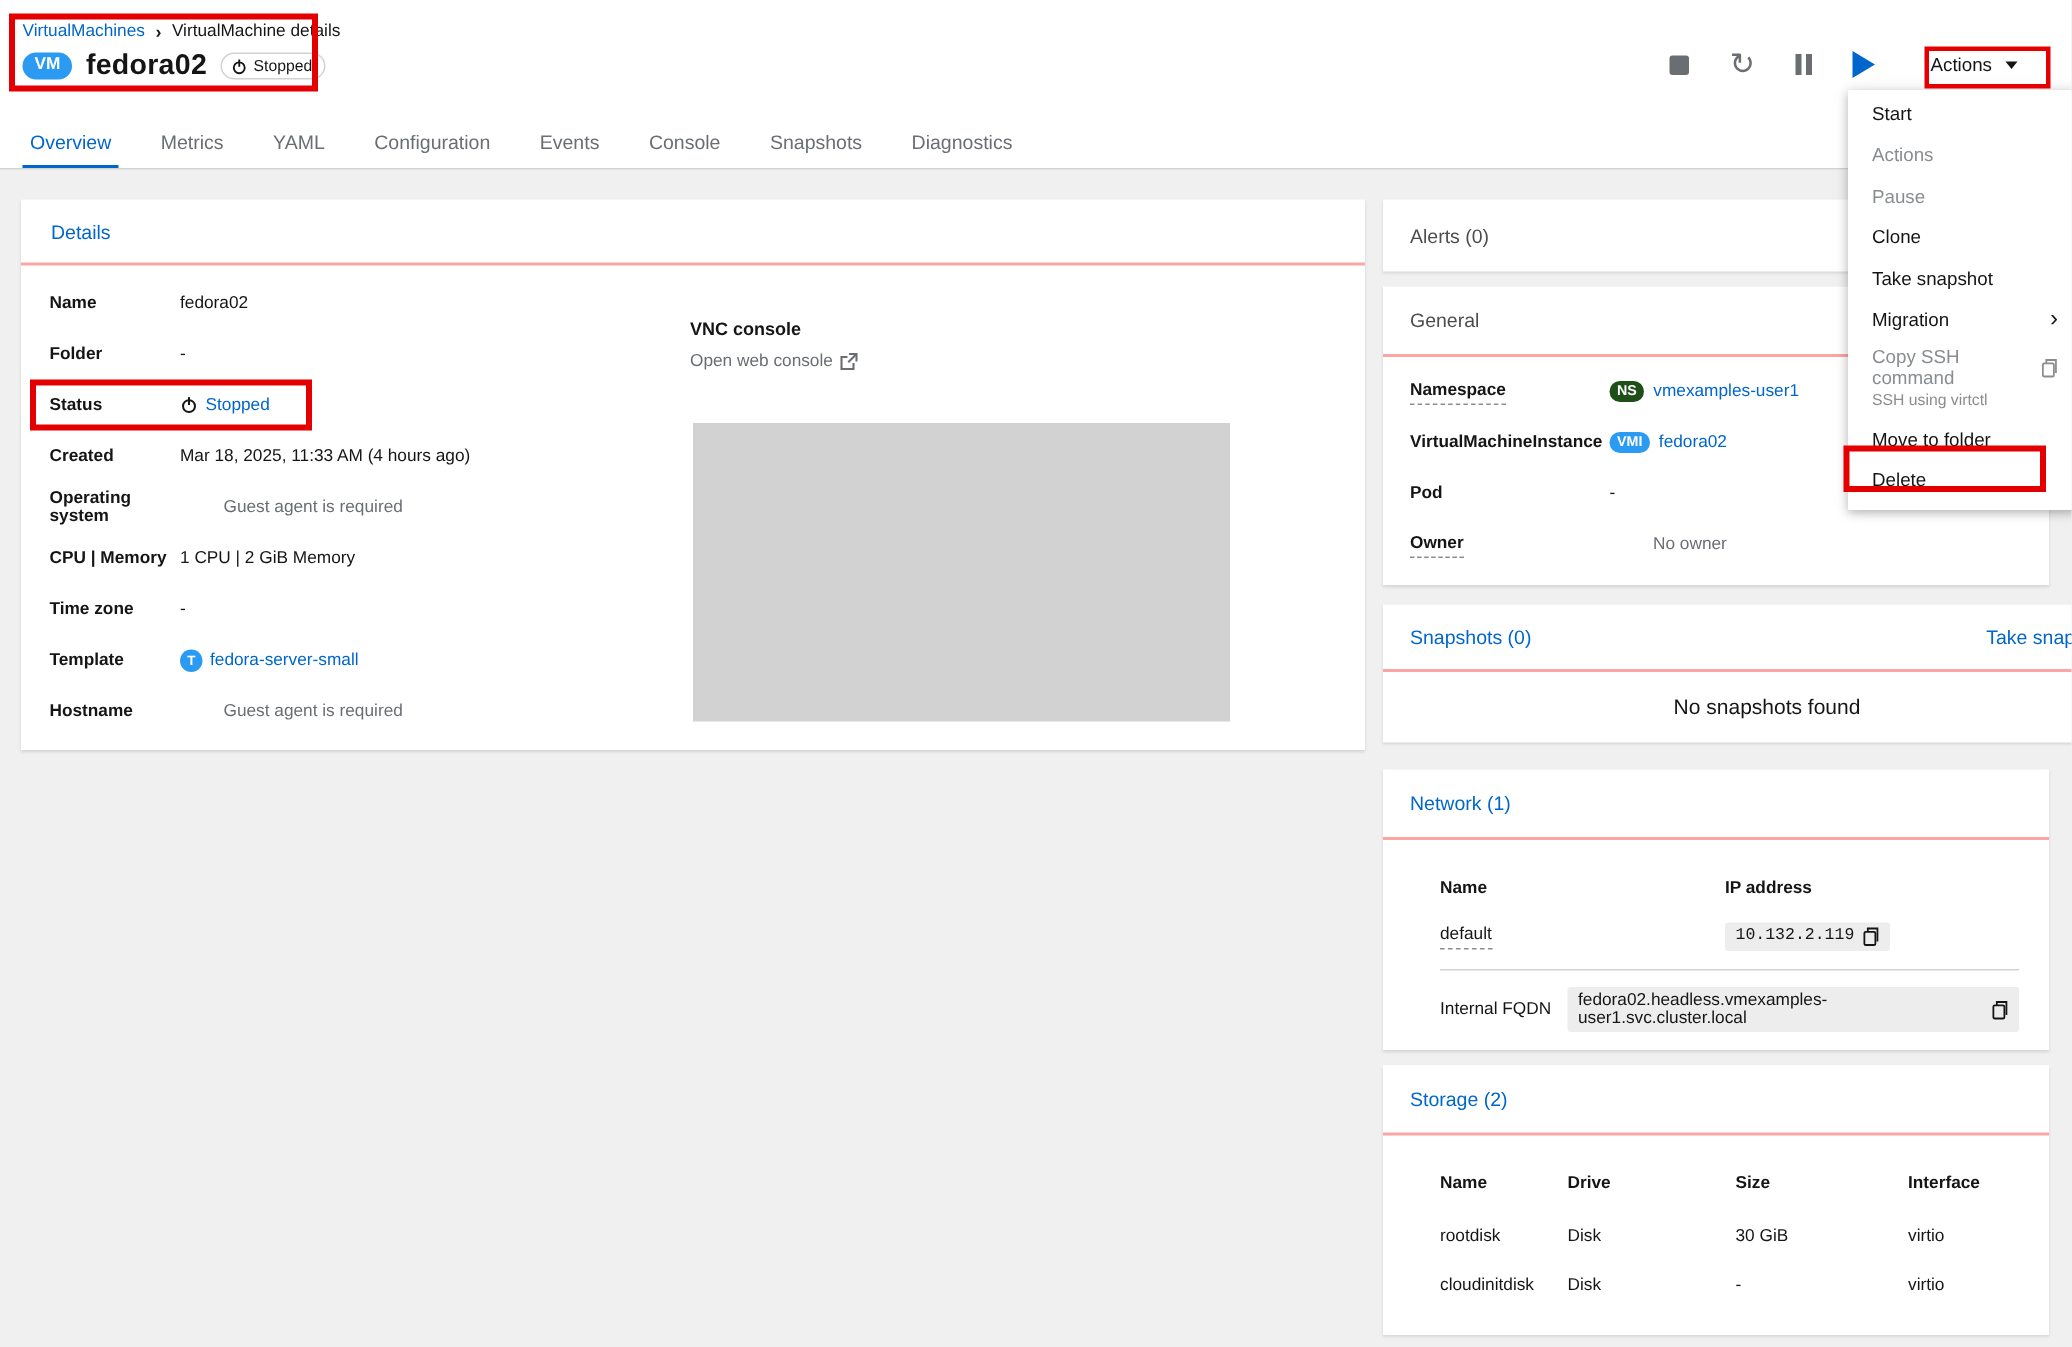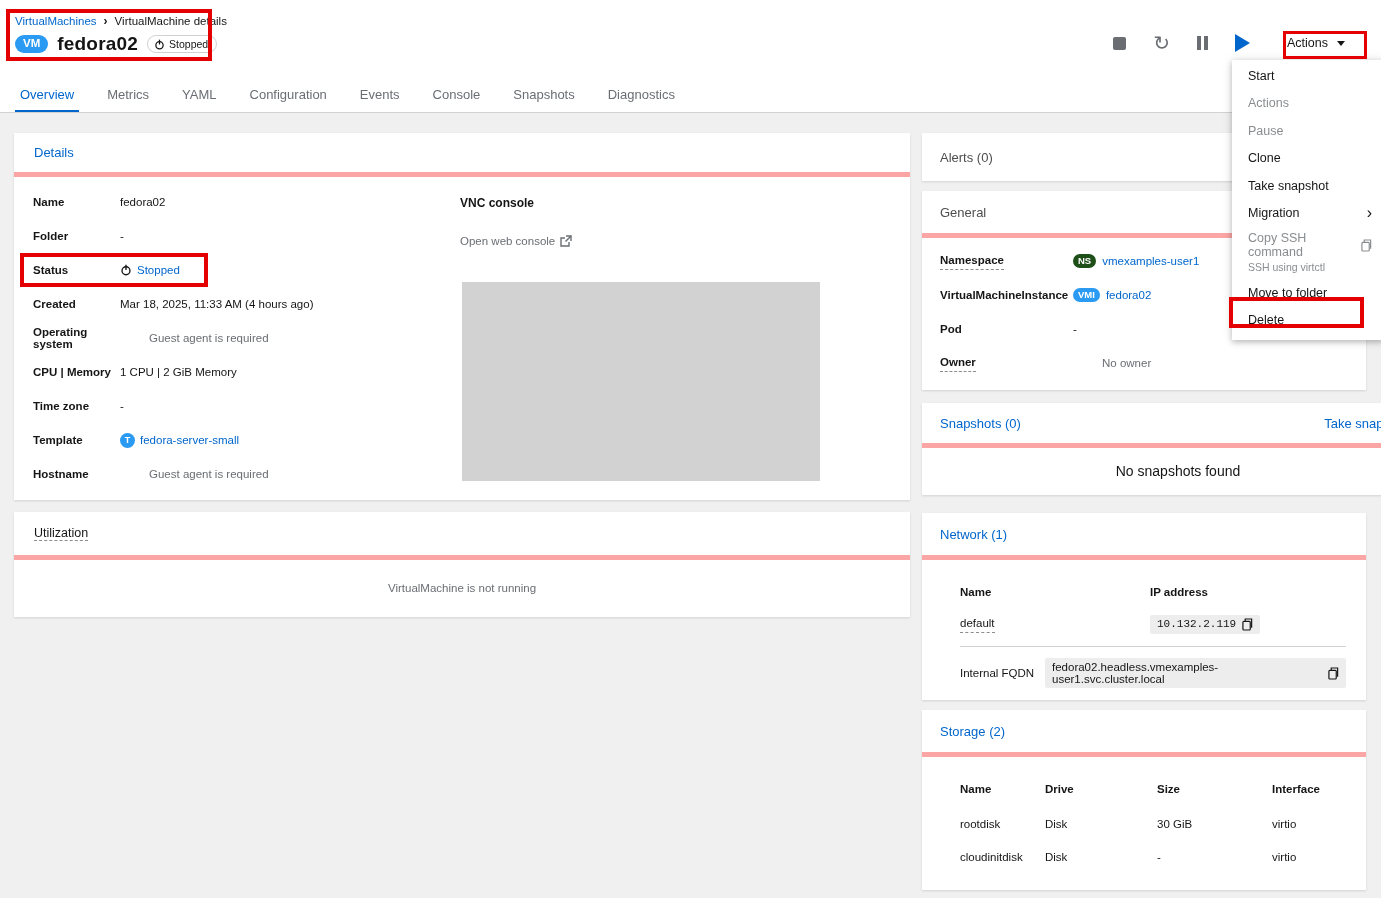--- a/index.html
+++ b/index.html
@@ -31,21 +31,21 @@
   .actions-btn { display:flex; align-items:center; gap:9px; font-size:12.5px; color:#151515; cursor:pointer; padding:6px 10px; }
   .caret-down { width:0; height:0; border-left:4px solid transparent; border-right:4px solid transparent; border-top:5px solid #151515; }
 
   
   .tabs { position:absolute; left:15px; bottom:0; display:flex; gap:23px; }
   .tab { font-size:13px; color:#6a6e73; padding:9px 5px 10px; cursor:pointer; }
   .tab.active { color:#0066cc; border-bottom:2px solid #0066cc; padding-bottom:8px; }
 
   
   .card { position:absolute; background:#fff; box-shadow:0 1px 2px rgba(3,3,3,0.12); }
-  .card-h { height:44px; display:flex; align-items:center; padding:0 20px; border-bottom:5px solid #fca5a5; font-size:13px; }
+  .card-h { height:44px; display:flex; align-items:center; padding:0 20px; border-bottom:2px solid #fca5a5; font-size:13px; }
   .card-h .h-link { color:#0066cc; cursor:pointer; }
   .card-h .h-plain { color:#4d4d4d; }
   .spacer { flex:1; }
 
   .card-details { left:14px; top:133px; width:896px; height:367px; }
   .card-util    { left:14px; top:512px; width:896px; height:105px; }
   .card-alerts  { left:922px; top:133px; width:444px; height:48px; }
   .card-general { left:922px; top:191px; width:444px; height:199px; }
   .card-snaps   { left:922px; top:403px; width:512px; height:92px; }
   .card-network { left:922px; top:513px; width:444px; height:187px; }
@@ -55,21 +55,21 @@
   .dlist { padding:8px 0 0 19px; }
   .drow { height:34px; display:flex; align-items:center; font-size:11.5px; }
   .drow dt { width:87px; font-weight:bold; flex-shrink:0; }
   .drow dd { display:flex; align-items:center; gap:5px; }
   .muted { color:#6a6e73;margin-left:29px; }
   .link { color:#0066cc; cursor:pointer; }
   .t-badge { width:15px; height:15px; background:#2b9af3; color:#fff; border-radius:50%; font-size:9px; font-weight:bold; display:inline-flex; align-items:center; justify-content:center; }
 
   
   .vnc { position:absolute; left:446px; top:56px; width:440px; }
-  .vnc-title { font-size:12px; font-weight:bold; position:absolute; top:7px; left:0; }
+  .vnc-title { font-size:12px; font-weight:bold; position:absolute; top:23px; left:0; }
   .vnc-link { position:absolute; top:46px; left:0; font-size:11.5px; color:#6a6e73; display:flex; align-items:center; gap:5px; cursor:pointer; }
   .vnc-screen { position:absolute; top:93px; left:2px; width:358px; height:199px; background:#d2d2d2; }
 
   
   .util-title { font-size:12.5px; color:#151515; border-bottom:1px dashed #8a8d90; cursor:help; }
   .util-empty { height:56px; display:flex; align-items:center; justify-content:center; font-size:11.5px; color:#6a6e73; }
 
   
   .glist { padding:6px 0 0 18px; }
   .grow { height:34px; display:flex; align-items:center; font-size:11.5px; }
@@ -234,26 +234,20 @@
               <path d="M9 7v4H1V3h4" fill="none" stroke="#6a6e73" stroke-width="1.4"></path>
               <path d="M6 1h5v5" fill="none" stroke="#6a6e73" stroke-width="1.4"></path>
               <path d="M11 1L5.5 6.5" fill="none" stroke="#6a6e73" stroke-width="1.4"></path>
             </svg>
         </span>
       </div>
       <div class="vnc-screen"></div>
     </div>
   </div>
 
-  <div class="card card-util">
-    <div class="card-h" style="height:48px;">
-      <span class="util-title">Utilization</span>
-    </div>
-    <div class="util-empty">VirtualMachine is not running</div>
-  </div>
 
   <div class="card card-alerts">
     <div class="card-h" style="border-bottom:none; height:48px; padding-left:18px;">
       <span class="h-plain">Alerts (0)</span>
     </div>
   </div>
 
   <div class="card card-general">
     <div class="card-h" style="height:47px; padding-left:18px;">
       <span class="h-plain">General</span>

